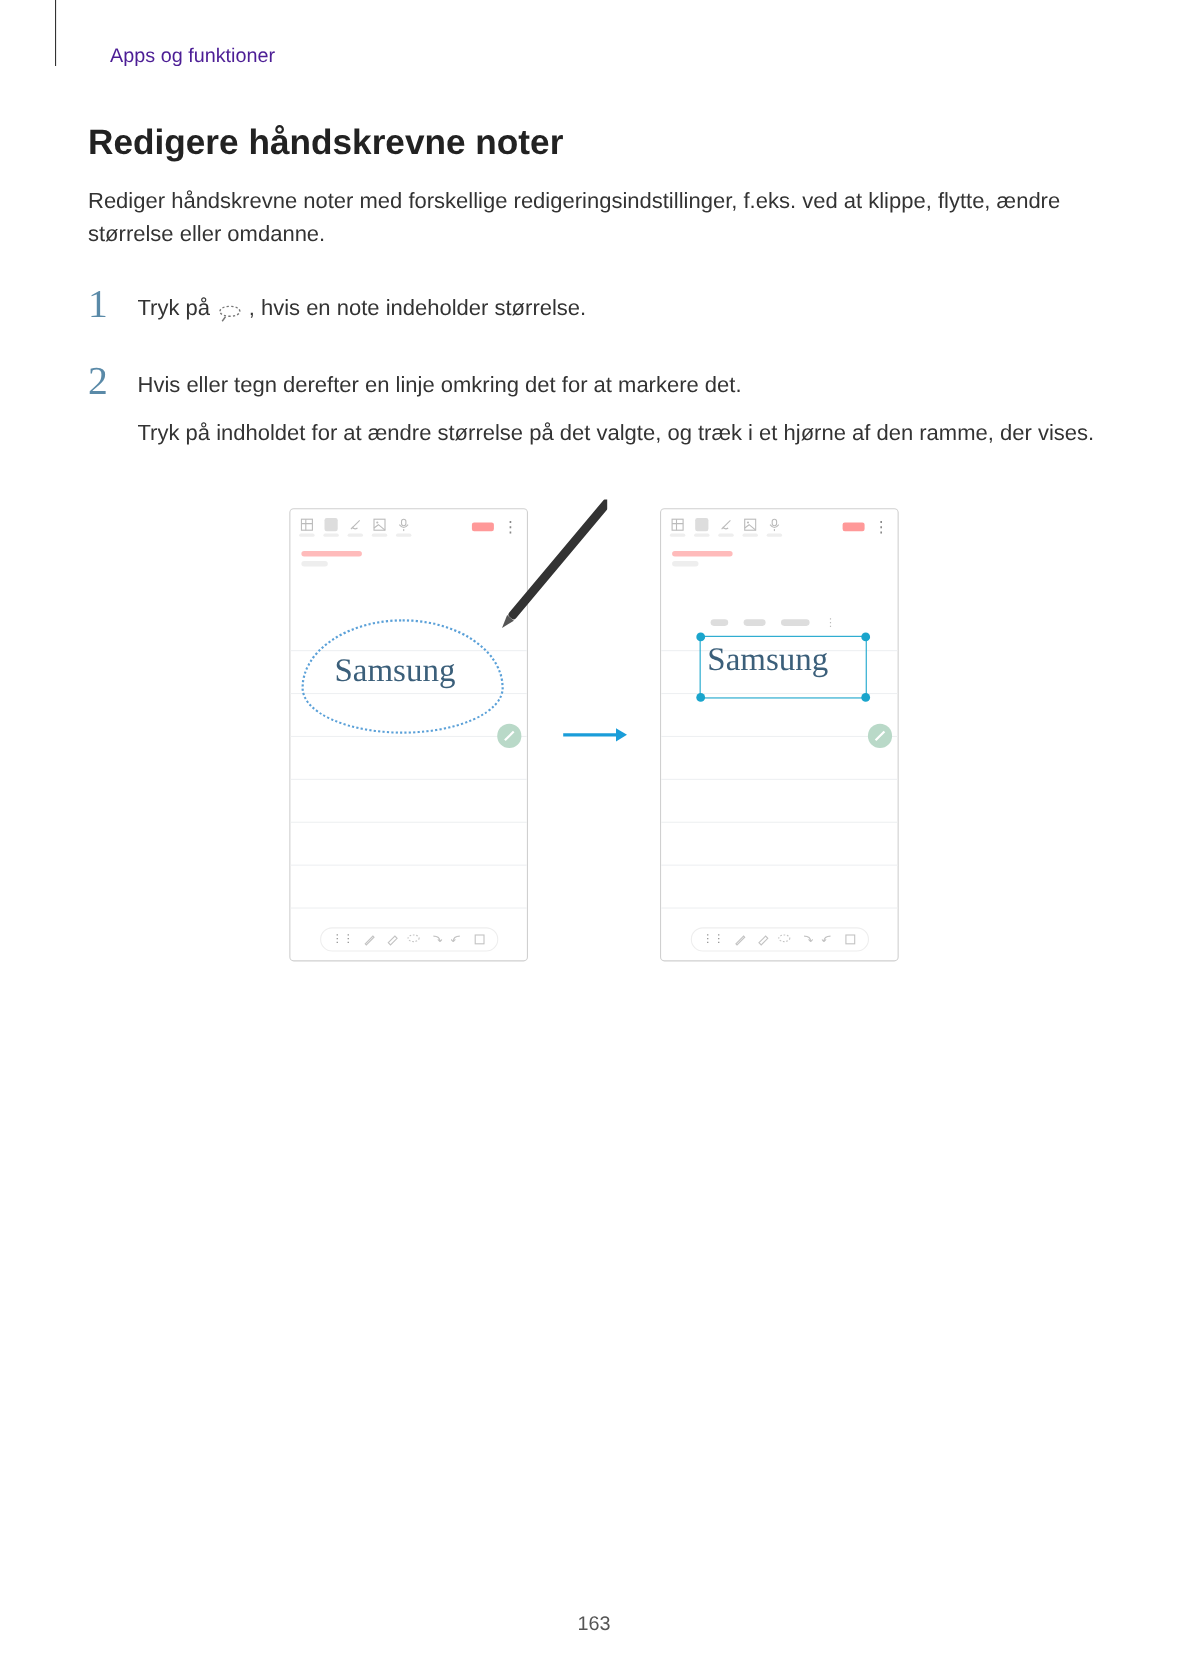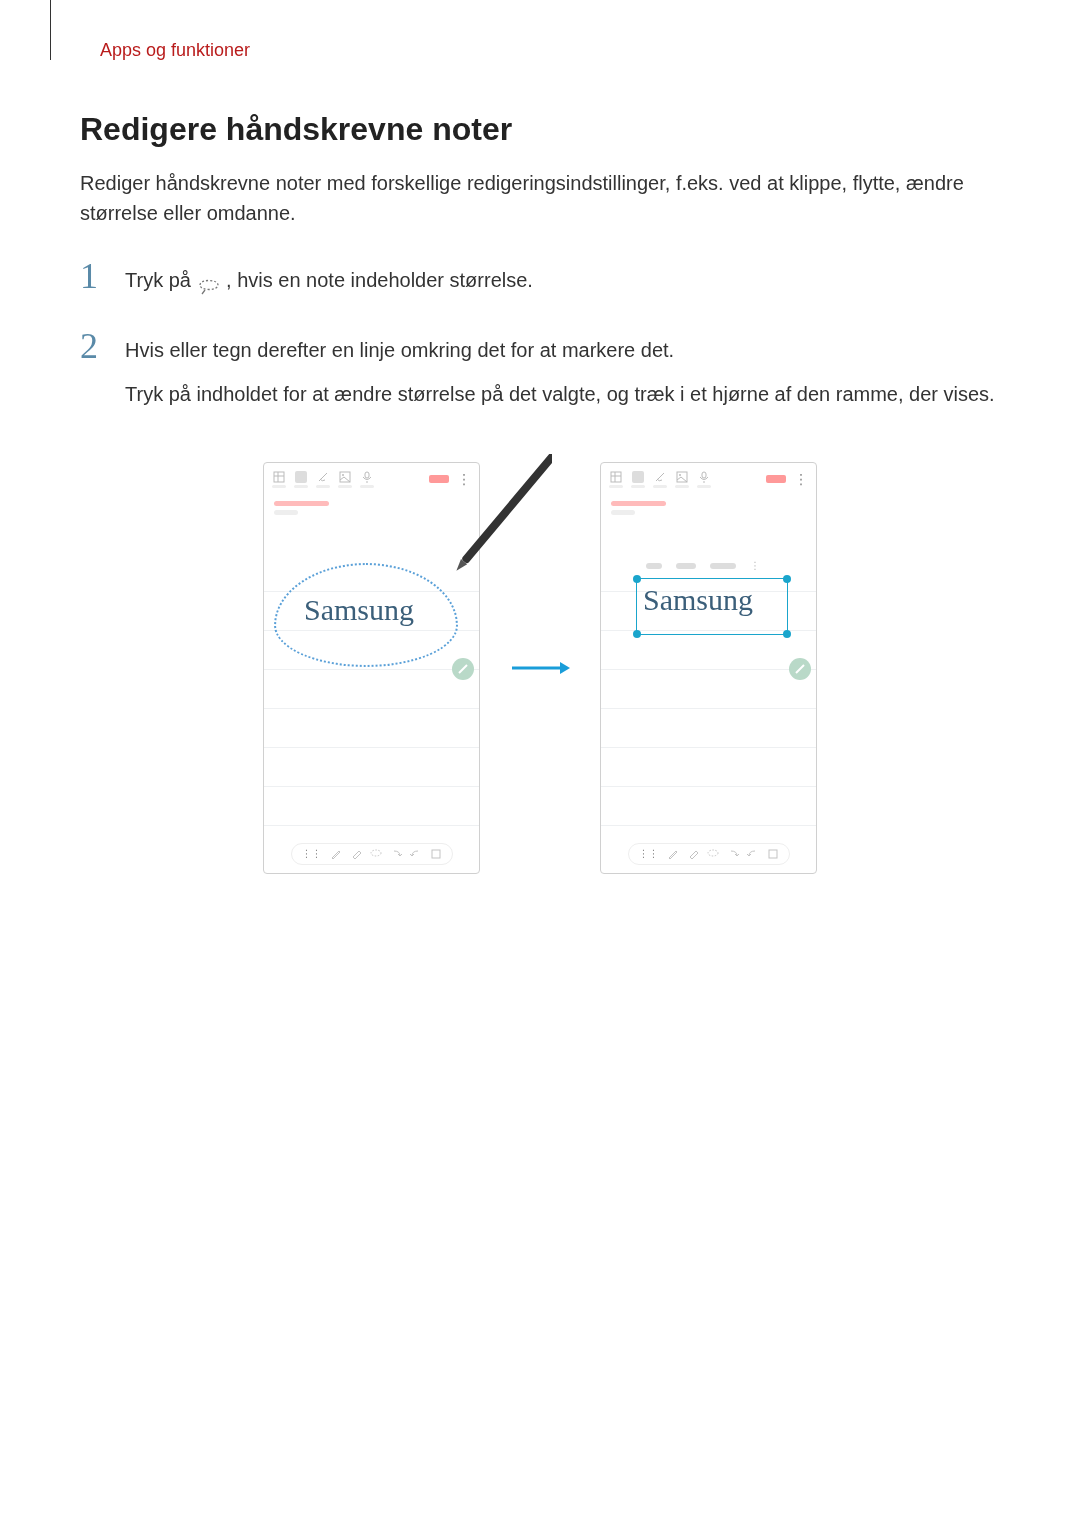--- a/index.html
+++ b/index.html
@@ -20,21 +20,21 @@
   .left-rule {
     position: absolute;
     left: 50px;
     top: 0;
     width: 1px;
     height: 60px;
     background: #333;
   }
   .breadcrumb {
     font-size: 18px;
-    color: #b91c1c;
+    color: #4c1d95;
     margin: 0 0 50px 20px;
   }
   .heading {
     font-size: 32px;
     font-weight: bold;
     margin: 0 0 20px 0;
     color: #222;
   }
   .intro {
     font-size: 20px;
@@ -436,13 +436,14 @@
             <path d="M4 3 Q10 3 10 8 M10 8 L8 6 M10 8 L12 6" stroke="#888" fill="none" transform="scale(-1,1) translate(-12,0)"></path>
           </svg>
         <svg class="bt-icon" viewBox="0 0 12 12">
             <rect x="2" y="2" width="8" height="8" stroke="#888" fill="none"></rect>
           </svg>
       </div>
     </div>
 
   </div>
 
+  <div class="page-number">163</div>
 </div>
 
 </body></html>

